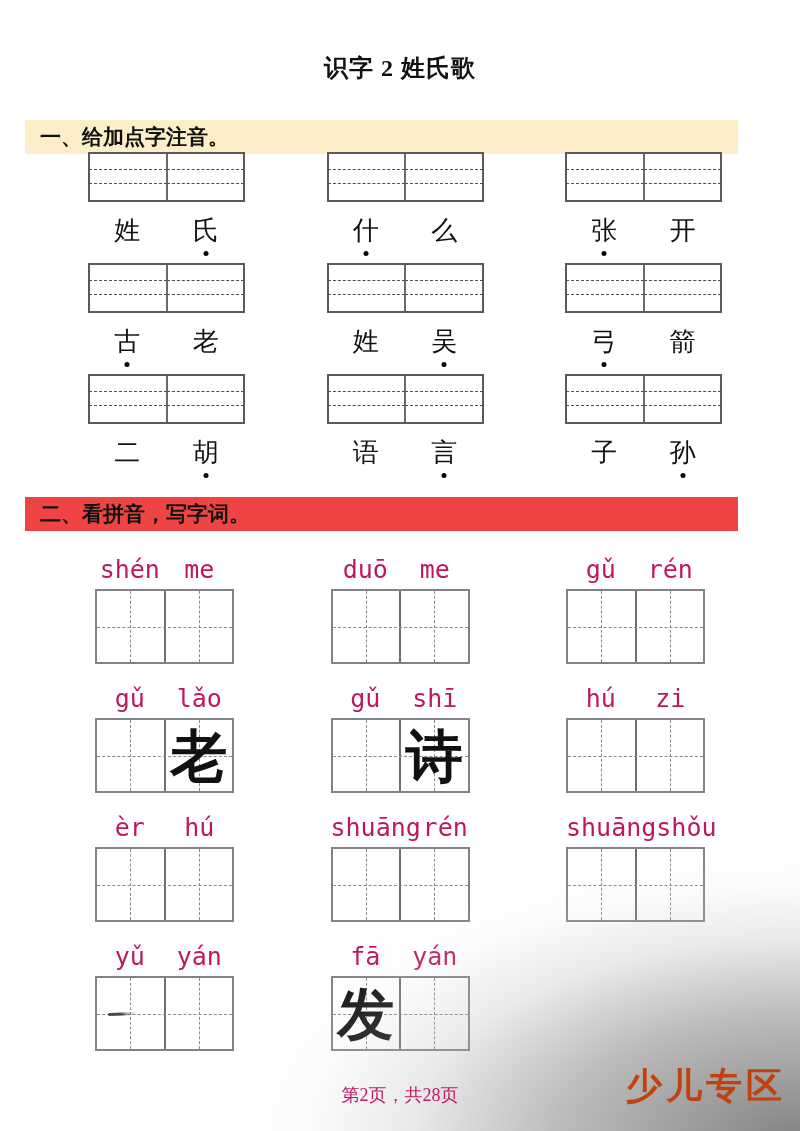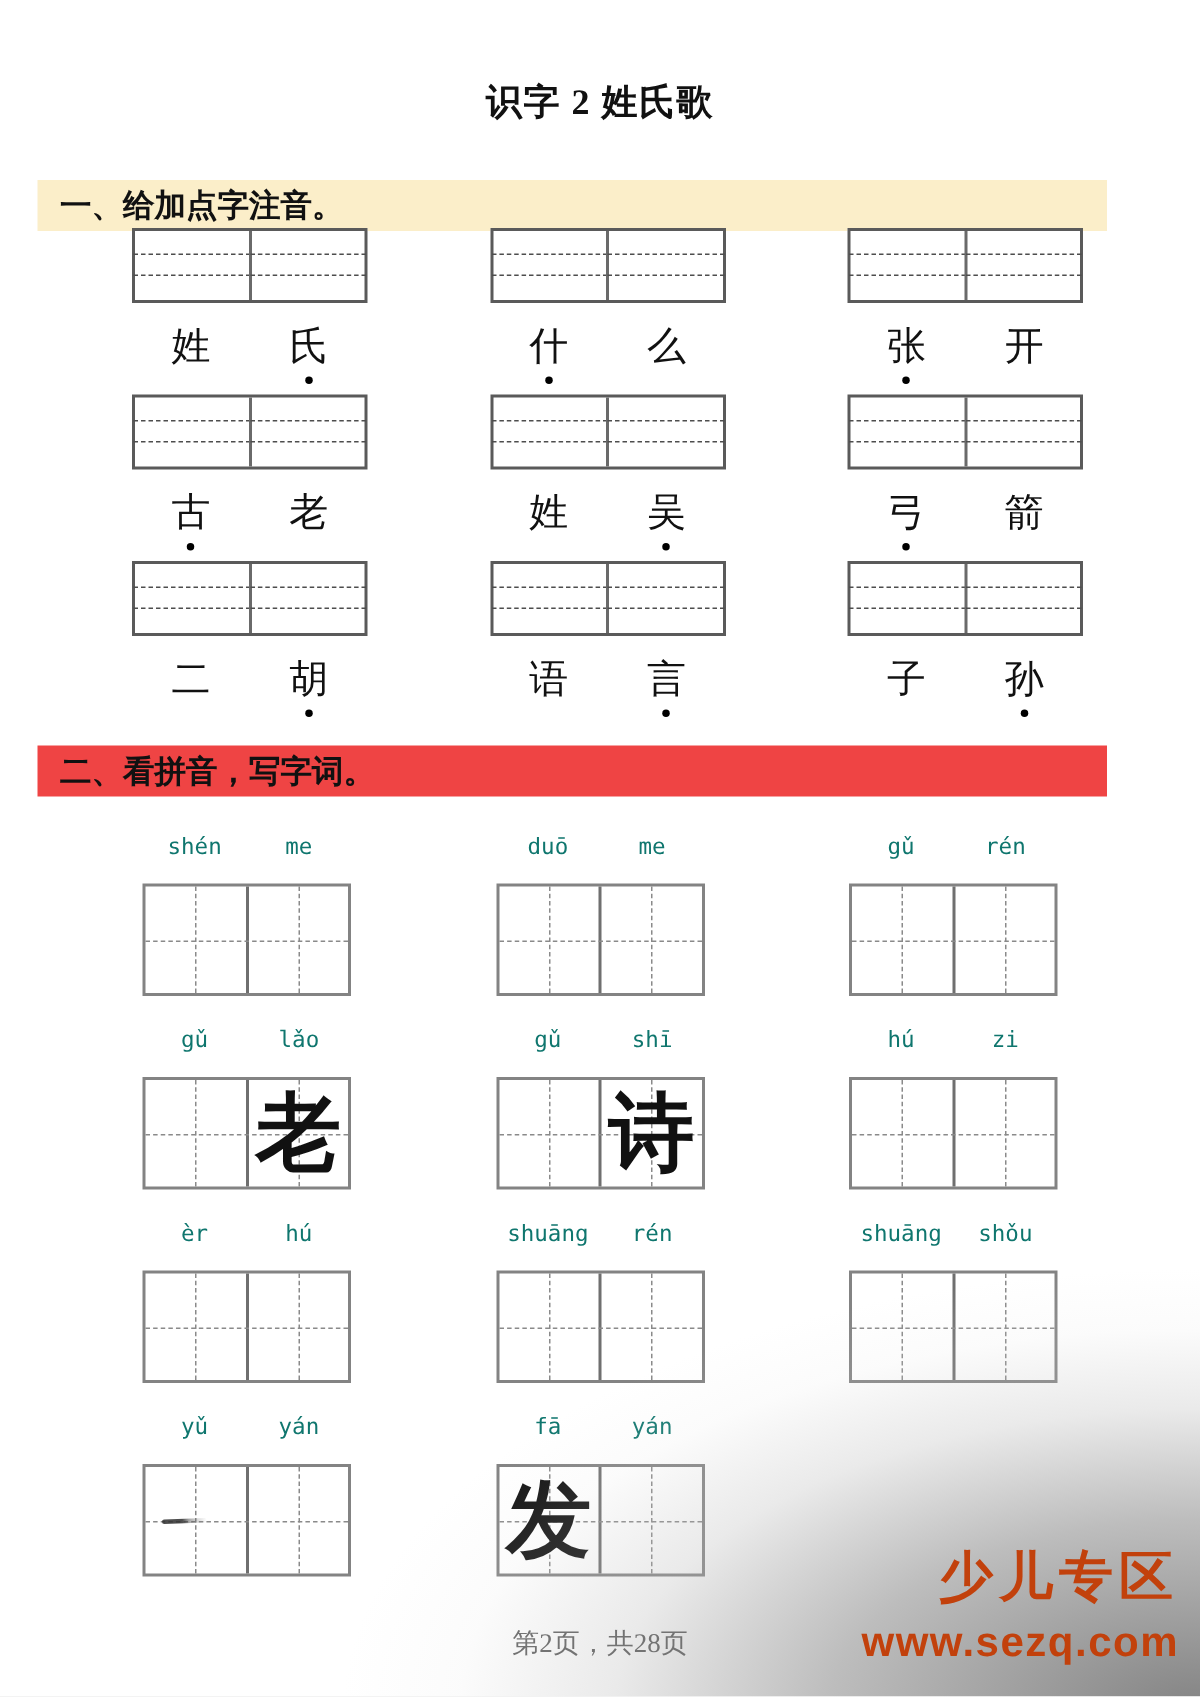--- a/index.html
+++ b/index.html
@@ -34,21 +34,21 @@
   .charline{margin-top:13px; display:flex;}
   .char{flex:1; text-align:center; font-size:26px; line-height:1.25; position:relative;}
   .dot{position:absolute; bottom:-8px; left:50%; transform:translateX(-50%); width:5px; height:5px; border-radius:50%; background:#000;}
 
   
   .s2-rows{position:absolute; top:555px; left:0; width:100%;}
   .s2-row{display:flex; justify-content:space-between; padding:0 95px; height:129px; box-sizing:border-box;}
   .s2-group{width:139px;}
   .s2-group.spacer{visibility:hidden;}
   .pyline{display:flex; height:26px; margin-bottom:8px;
-    font-family:"DejaVu Sans Mono","Liberation Mono",monospace; font-size:15px; color:#0f766e;}
+    font-family:"DejaVu Sans Mono","Liberation Mono",monospace; font-size:25px; color:#be185d;}
   .pyline .py{flex:1; text-align:center; white-space:nowrap;}
   .wbox{height:75px; border:2px solid #838383; box-sizing:border-box; display:flex; position:relative; background:#fff;}
   .wbox::after{content:""; position:absolute; left:0; right:0; top:50%; border-top:1px dashed #8a8a8a;}
   .wcell{flex:1; position:relative;}
   .wcell + .wcell{border-left:2px solid #6f6f6f;}
   .wcell::before{content:""; position:absolute; top:0; bottom:0; left:50%; border-left:1px dashed #8a8a8a;}
   .wchar{
     position:absolute; left:0; right:0; top:50%; transform:translateY(-50%);
     text-align:center; font-size:57px; font-weight:600; line-height:1; z-index:2;
   }
@@ -60,21 +60,21 @@
 
   
   .shade{
     position:absolute; left:0; bottom:0; width:100%; height:312px; z-index:3; pointer-events:none;
     background:radial-gradient(ellipse 650px 335px at 100% 103%,
       rgba(120,120,120,.92) 0%, rgba(145,145,145,.6) 38%,
       rgba(185,185,185,.3) 60%, rgba(225,225,225,.12) 76%, rgba(255,255,255,0) 88%);
   }
   .footer{
     position:absolute; top:1083px; left:0; width:100%; text-align:center;
-    font-size:18px; color:#737373; z-index:4;
+    font-size:18px; color:#be185d; z-index:4;
   }
   .watermark{
     position:absolute; right:14px; bottom:20px; text-align:right; color:#c2410c;
     font-family:"Liberation Sans","DejaVu Sans",sans-serif; z-index:5;
   }
   .wm-brand{display:block; font-size:36px; font-weight:bold; letter-spacing:4px;}
   .wm-url{display:block; font-size:28px; font-weight:bold; margin-top:3px; letter-spacing:1px;}
 </style>
 </head>
 <body>
@@ -318,15 +318,14 @@
         <div class="s2-group spacer"></div>
       </div>
     </div>
 
   <div class="shade"></div>
 
   <div class="footer">第2页，共28页</div>
 
   <div class="watermark">
     <span class="wm-brand">少儿专区</span>
-    <span class="wm-url">www.sezq.com</span>
   </div>
 </div>
 
 </body></html>

